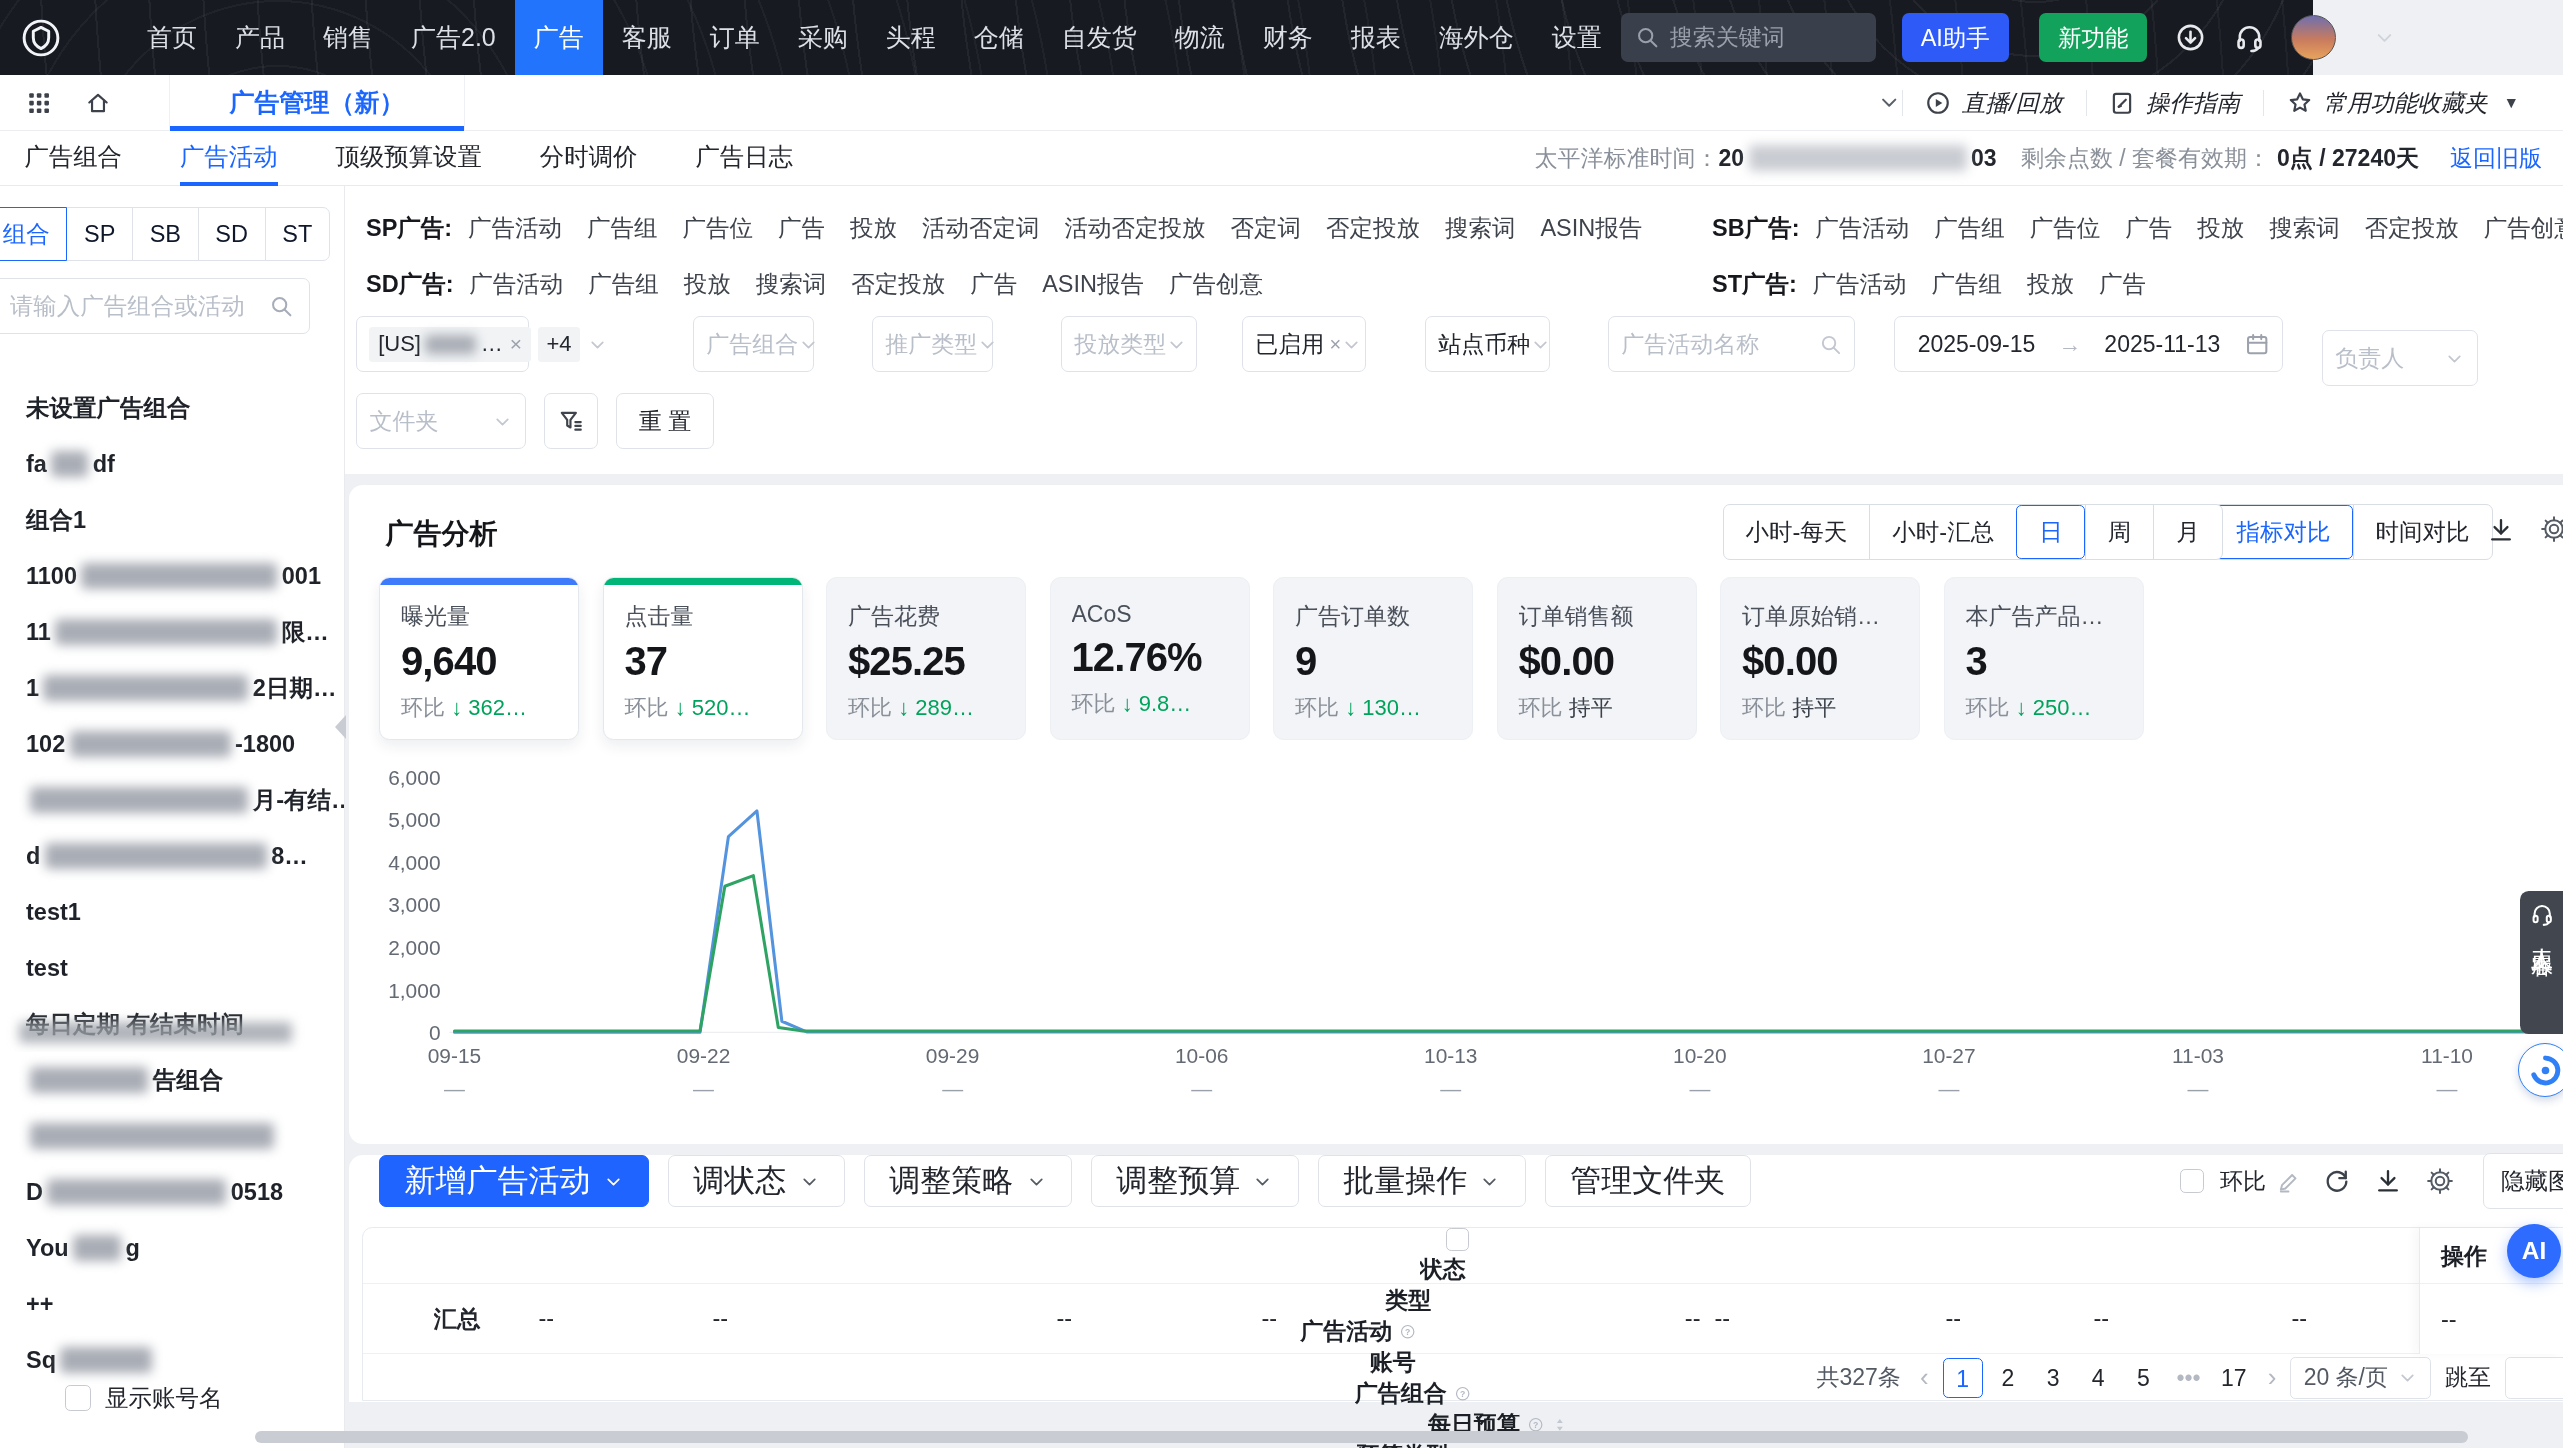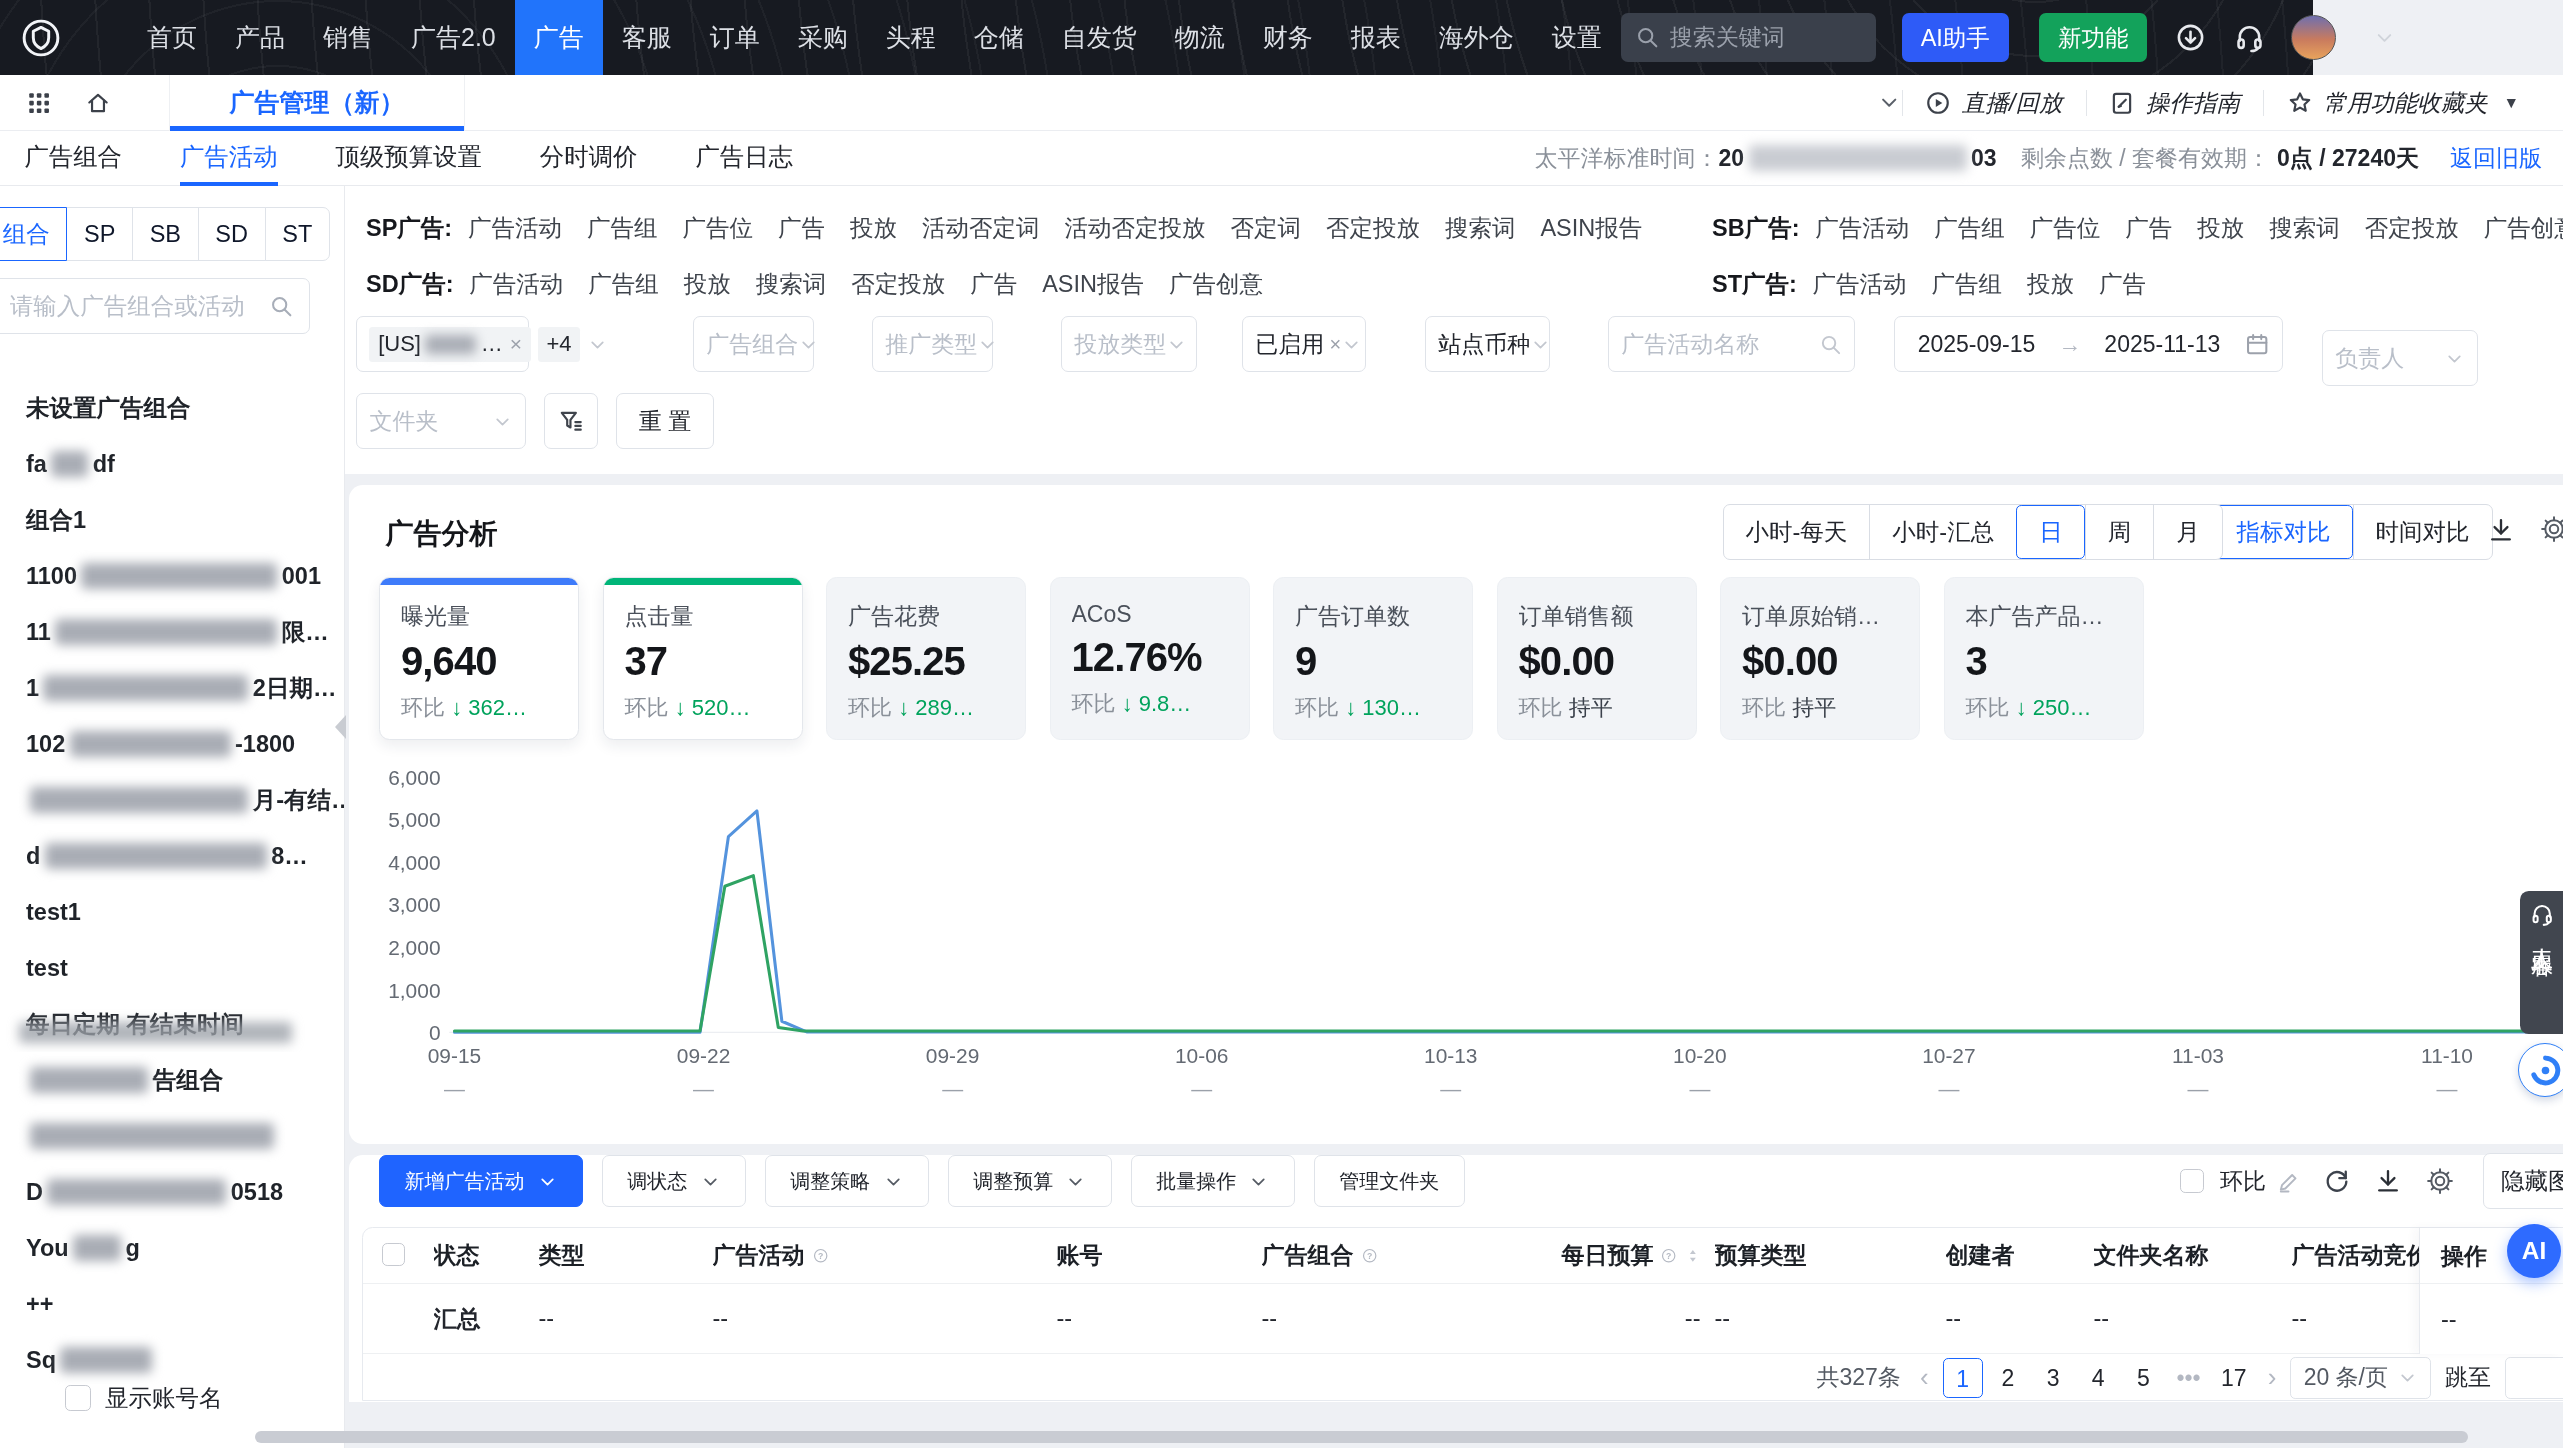--- a/index.html
+++ b/index.html
@@ -100,27 +100,27 @@
   .card .lbl { font-size:23px; color:#4a505a; white-space:nowrap; overflow:hidden; }
   .card .val { font-size:40px; font-weight:700; color:#14161a; margin-top:7px; letter-spacing:-0.9px; }
   .card .sub { font-size:22px; color:#8a9099; margin-top:8.7px; white-space:nowrap; }
   .card .sub .dn { color:#00a35c; }
   .card .sub .flat { color:#3c424c; }
   #chart { position:absolute; left:0; top:262px; }
 
   
   #panel2 { position:absolute; left:3.5px; right:0; top:969px; height:247px; background:#fff; border-radius:14px 0 0 0; }
   #toolbar { position:absolute; left:30.5px; top:0; display:flex; gap:19px; align-items:center; height:52px; }
-  .tbtn { height:52px; padding:0 24.4px; border-radius:7px; border:0.9px solid #dfe3e9; background:#fff; font-size:20px; color:#23262d; display:flex; align-items:center; gap:12.2px; cursor:pointer; white-space:nowrap; }
+  .tbtn { height:52px; padding:0 24.4px; border-radius:7px; border:0.9px solid #dfe3e9; background:#fff; font-size:31px; color:#23262d; display:flex; align-items:center; gap:12.2px; cursor:pointer; white-space:nowrap; }
   .tbtn.primary { background:#1f64ff; border-color:#1f64ff; color:#fff; }
   #tright { position:absolute; top:0; left:1831px; height:52px; display:flex; align-items:center; gap:23px; }
   #tright .lbl { font-size:23px; color:#23262d; }
   #hide-btn { position:absolute; left:2134px; top:-1.7px; width:131px; height:56px; border:0.9px solid #dfe3e9; border-radius:7px; background:#fff; font-size:23.5px; color:#23262d; display:flex; align-items:center; padding:0 17.4px; }
   #table-box { position:absolute; left:13px; right:-0.9px; top:72px; height:174px; border:0.9px solid #e7eaef; border-radius:10.5px 0 0 0; background:#fff; }
-  #thead { display:flex; align-items:center; height:56px; padding-left:19px; border-bottom:0.9px solid #eef0f2; }
+  #thead { display:flex; align-items:center; height:56px; padding-left:19px; border-bottom:0.9px solid #eef0f2;flex-direction:column; }
   .thcell { flex:none; display:flex; align-items:center; gap:7px; font-size:23px; font-weight:700; color:#1c2026; padding-right:8.7px; overflow:hidden; white-space:nowrap; }
   .thcell.right { justify-content:flex-end; padding-right:14px; }
   #trow { display:flex; align-items:center; height:70px; padding-left:19px; border-bottom:0.9px solid #eef0f2; }
   .tdcell { flex:none; font-size:23.5px; color:#23262d; overflow:hidden; white-space:nowrap; padding-right:8.7px; }
   .tdcell.right { text-align:right; padding-right:14px; }
   .cbcell { width:52px; flex:none; }
   #pinned { position:absolute; right:0; top:0; width:144px; height:126px; background:#fff; border-left:0.9px solid #e7eaef; z-index:2; box-shadow:-5.2px 0 8.7px rgba(40,50,70,.04); }
   #pinned .ph { height:56px; line-height:56px; padding-left:21px; font-size:23px; font-weight:700; color:#1c2026; border-bottom:0.9px solid #eef0f2; }
   #pinned .pr { height:70px; line-height:70px; padding-left:21px; font-size:23.5px; color:#23262d; }
   #pager { position:absolute; right:-26px; top:127px; height:45px; display:flex; align-items:center; gap:14px; font-size:23px; color:#23262d; }

